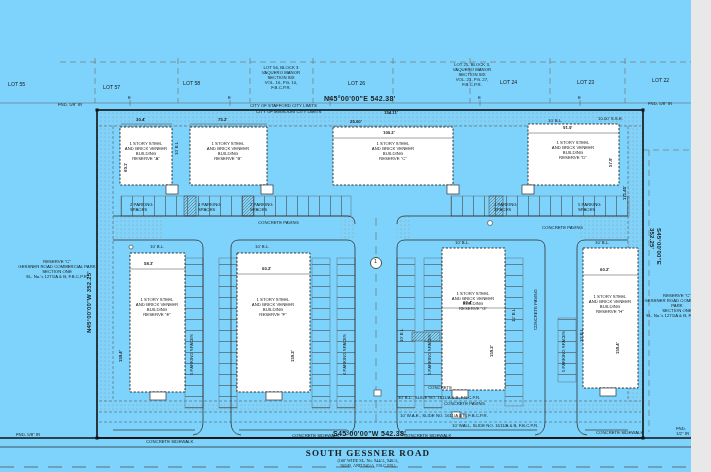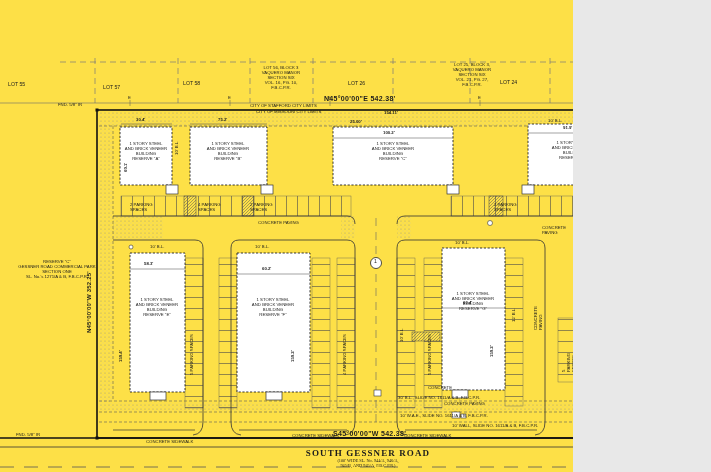--- a/index.html
+++ b/index.html
@@ -1,17 +1,17 @@
 <!DOCTYPE html>
 <html><head>
 <meta charset="utf-8">
 <title>Site Plan</title>
 <style>
   html,body{margin:0;padding:0;background:#e8e8e8;}
-  #stage{position:relative;width:573px;height:472px;background:#fde047;overflow:hidden;
+  #stage{position:relative;width:691px;height:472px;background:#7dd3fc;overflow:hidden;
          font-family:"Liberation Sans",sans-serif;}
   #plan-svg{position:absolute;left:0;top:0;}
   .lbl{position:absolute;white-space:pre-line;color:#1c1c1c;line-height:1.15;}
   .f4{font-size:4.3px;}
   .f5{font-size:5.2px;}
   .f6{font-size:6px;font-weight:700;letter-spacing:.2px;}
   .f7{font-size:7px;font-weight:700;letter-spacing:.3px;}
   .f9{font-size:9px;font-weight:700;letter-spacing:1.1px;}
   .ctr{text-align:center;}
   .rv{transform:rotate(-90deg);transform-origin:0 0;}

